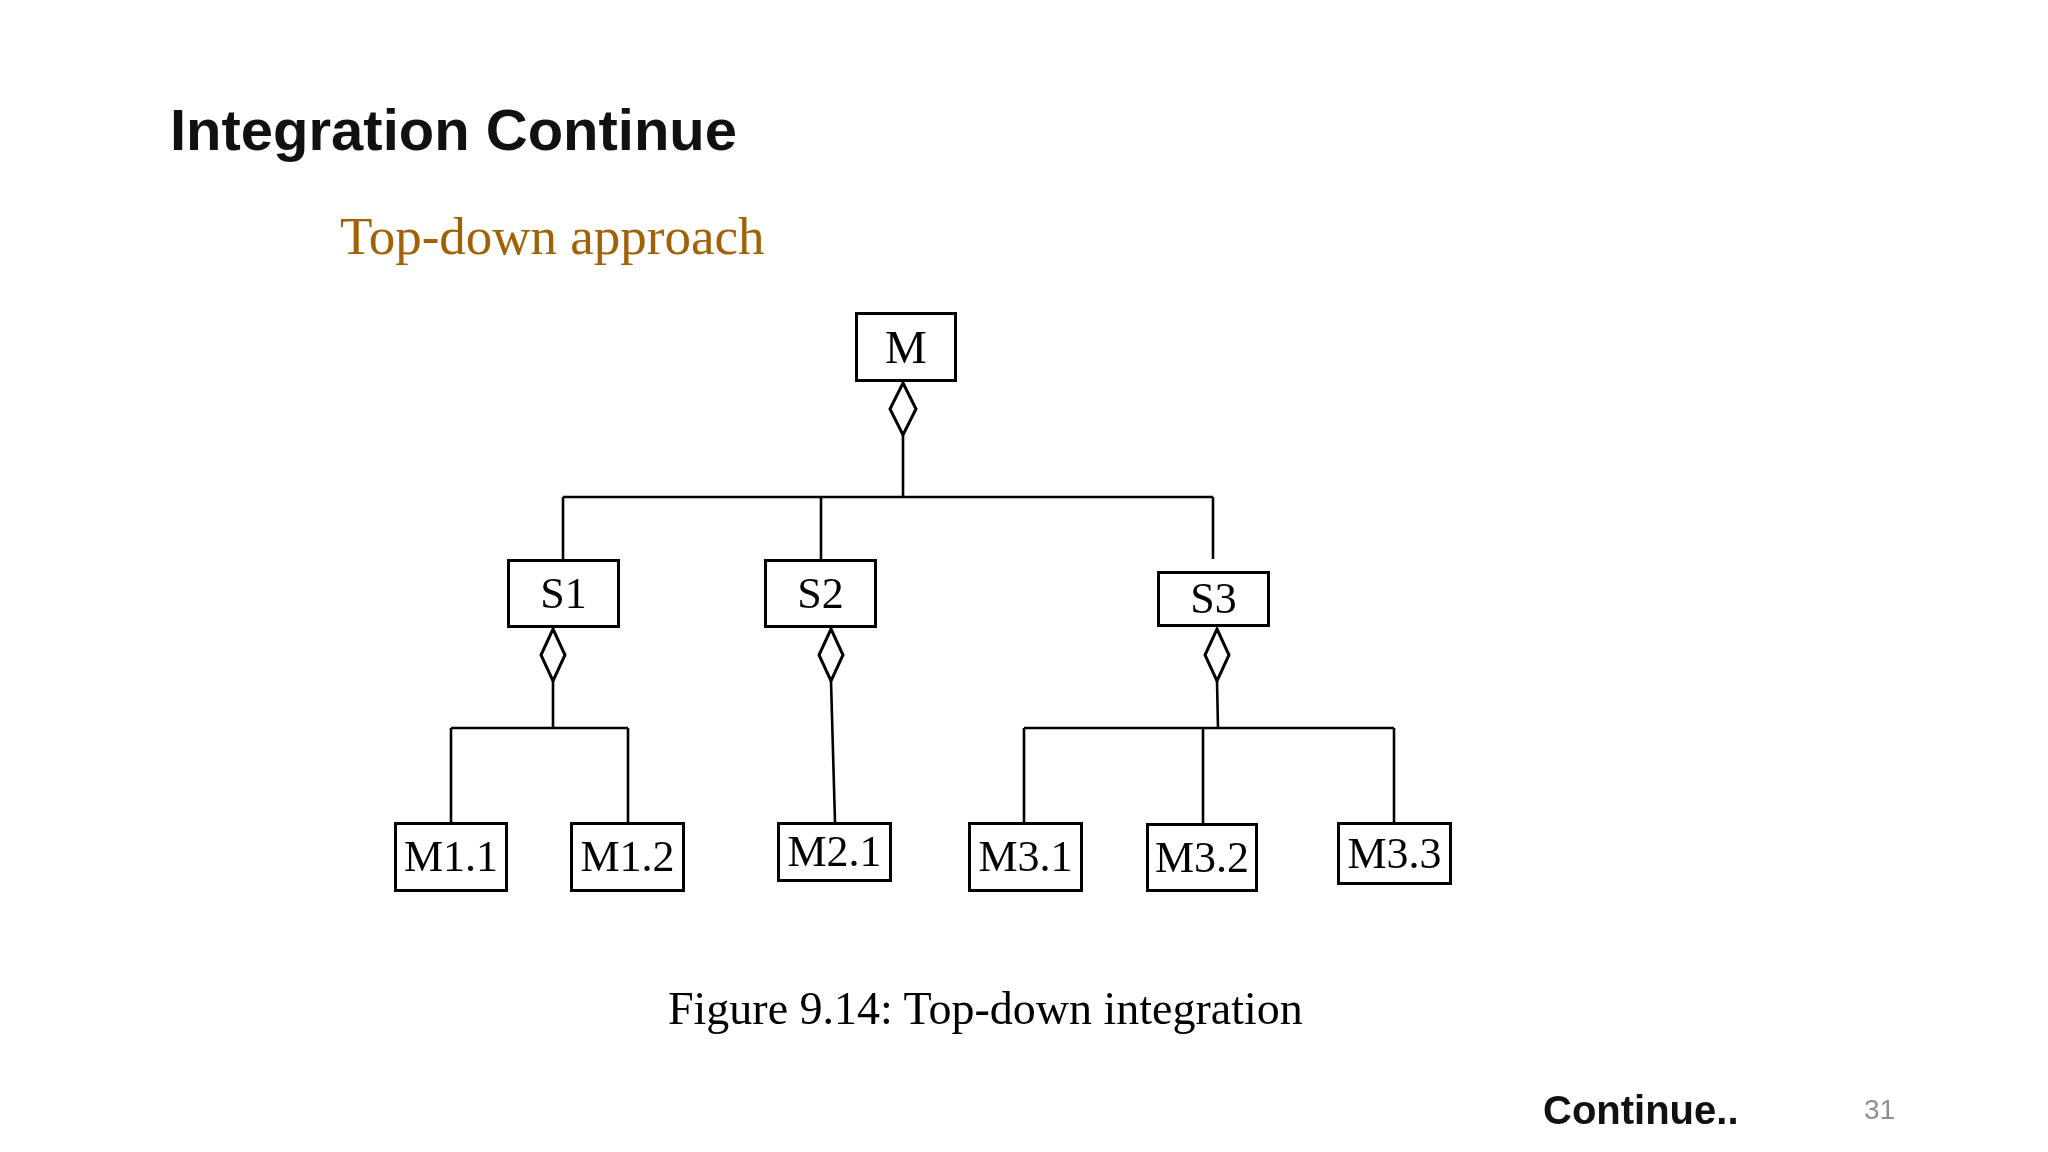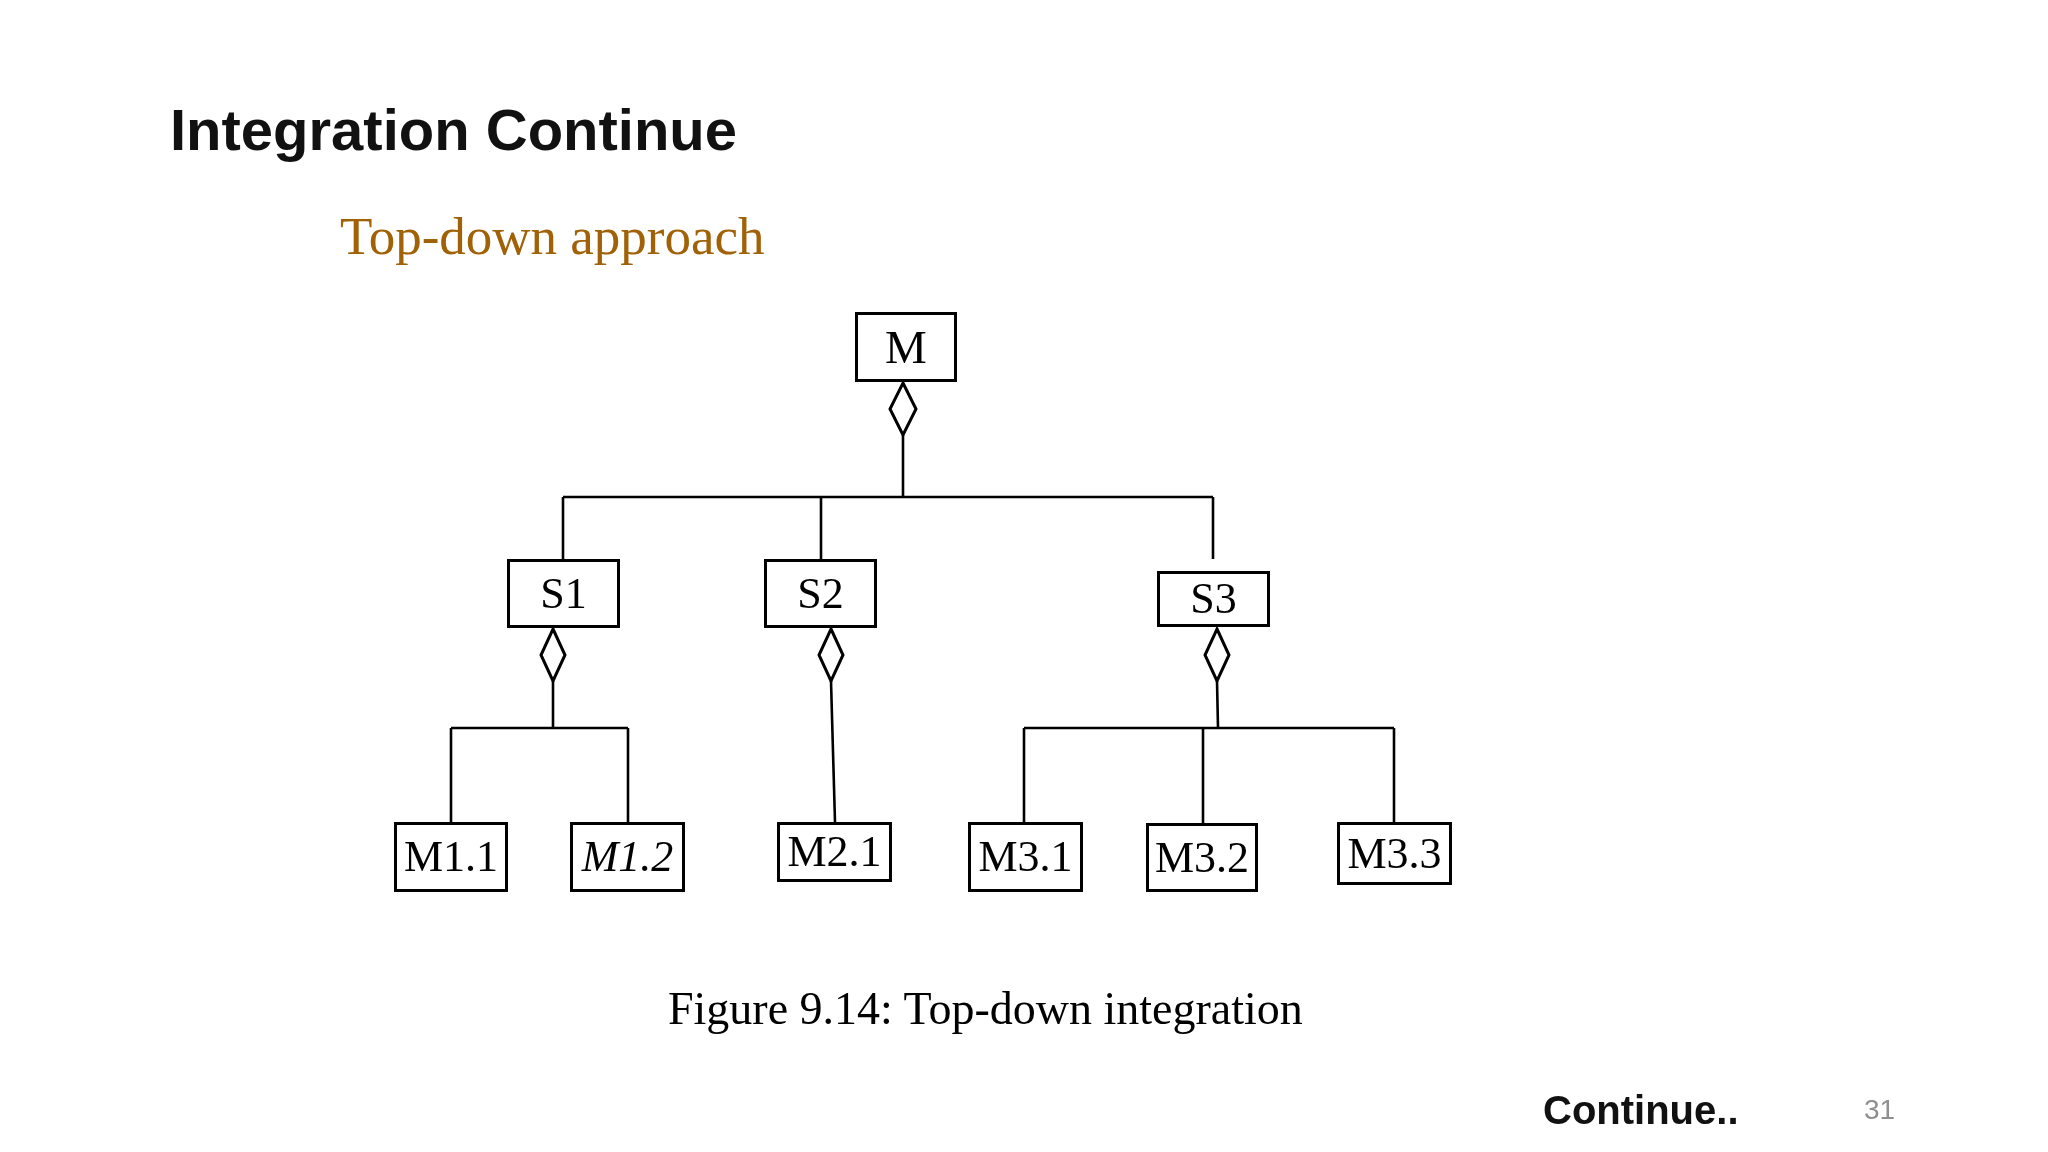--- a/index.html
+++ b/index.html
@@ -119,21 +119,21 @@
     <line x1="1394" y1="728" x2="1394" y2="822"></line>
   </svg>
 
   <div class="node root" style="left:855px; top:312px; width:102px; height:70px;">M</div>
 
   <div class="node" style="left:507px; top:559px; width:113px; height:69px;text-align:center;">S1</div>
   <div class="node" style="left:764px; top:559px; width:113px; height:69px;">S2</div>
   <div class="node" style="left:1157px; top:559px; width:113px; height:56px;margin-top:12px;">S3</div>
 
   <div class="node" style="left:394px; top:822px; width:114px; height:70px;">M1.1</div>
-  <div class="node" style="left:570px; top:822px; width:115px; height:70px;font-style:italic;">M1.2</div>
+  <div class="node" style="left:570px; top:822px; width:115px; height:70px;">M1.2</div>
   <div class="node" style="left:777px; top:822px; width:115px; height:60px;">M2.1</div>
   <div class="node" style="left:968px; top:822px; width:115px; height:70px;">M3.1</div>
   <div class="node" style="left:1146px; top:823px; width:112px; height:69px;">M3.2</div>
   <div class="node" style="left:1337px; top:822px; width:115px; height:63px;">M3.3</div>
 
   <div class="caption">Figure 9.14: Top-down integration</div>
 
   <div class="continue-label">Continue..</div>
 
   <div class="page-number">31</div>

